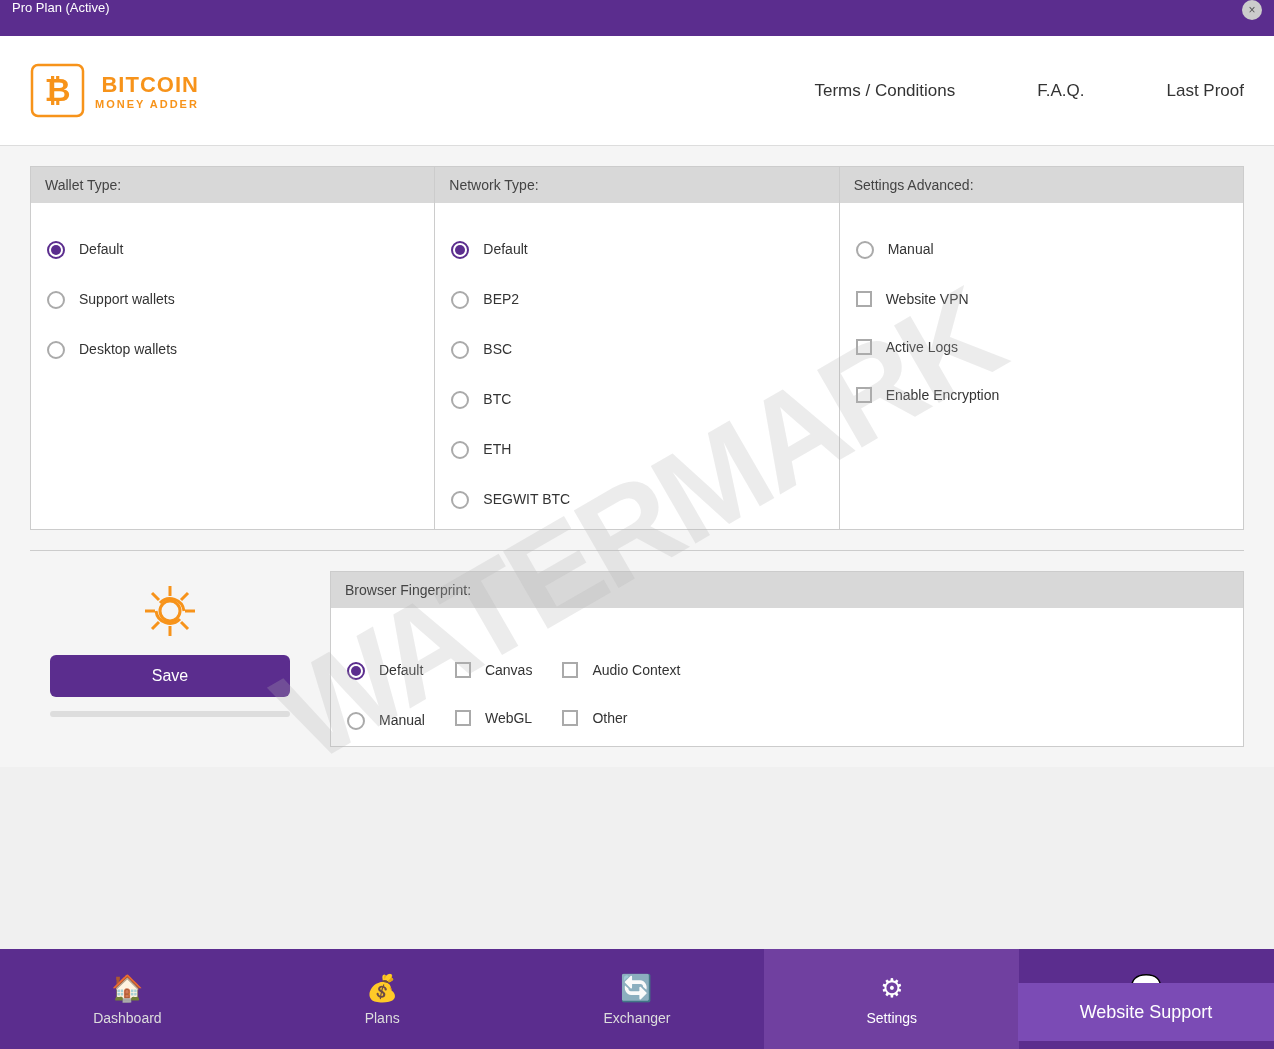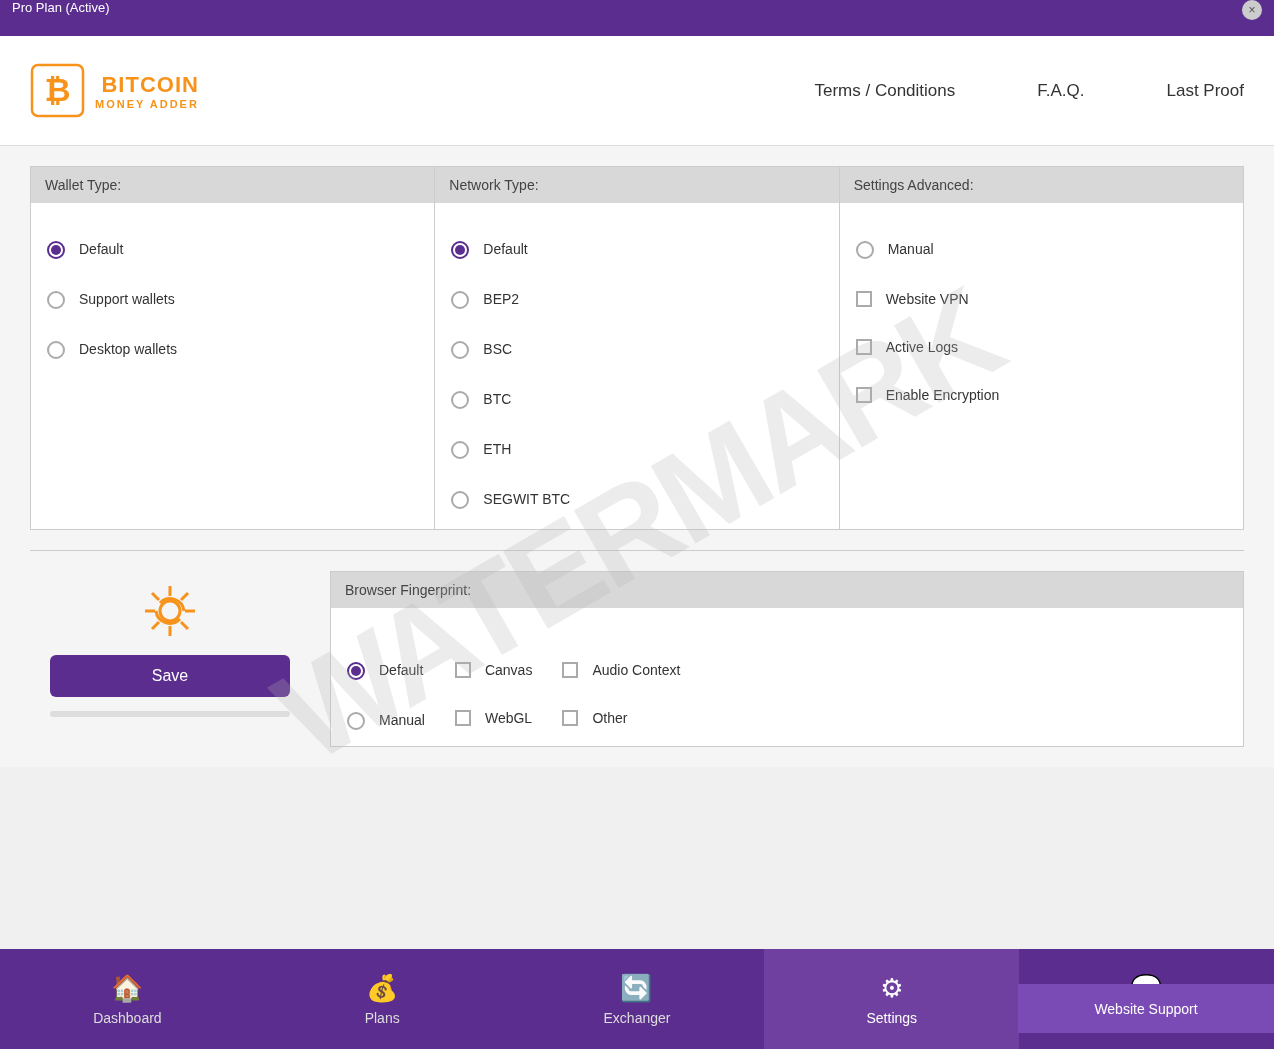--- a/index.html
+++ b/index.html
@@ -291,30 +291,30 @@
       font-weight: 900;
       color: rgba(180,180,180,0.25);
       transform: rotate(-30deg);
       letter-spacing: -5px;
       white-space: nowrap;
     }
 
     
     .website-support {
       position: absolute;
-      bottom: 16px;
+      bottom: 8px;
       right: 0;
       width: 256px;
-      height: 49px;
+      height: 58px;
       background: #7b4bb5;
       display: flex;
       align-items: center;
       justify-content: center;
       color: white;
-      font-size: 14px;
+      font-size: 18px;
       font-weight: 500;
     }
 
   </style>
 </head>
 <body>
 
 <div class="title-bar">
   <span class="title-bar-text">Pro Plan (Active)</span>
   <button class="close-btn">×</button>

